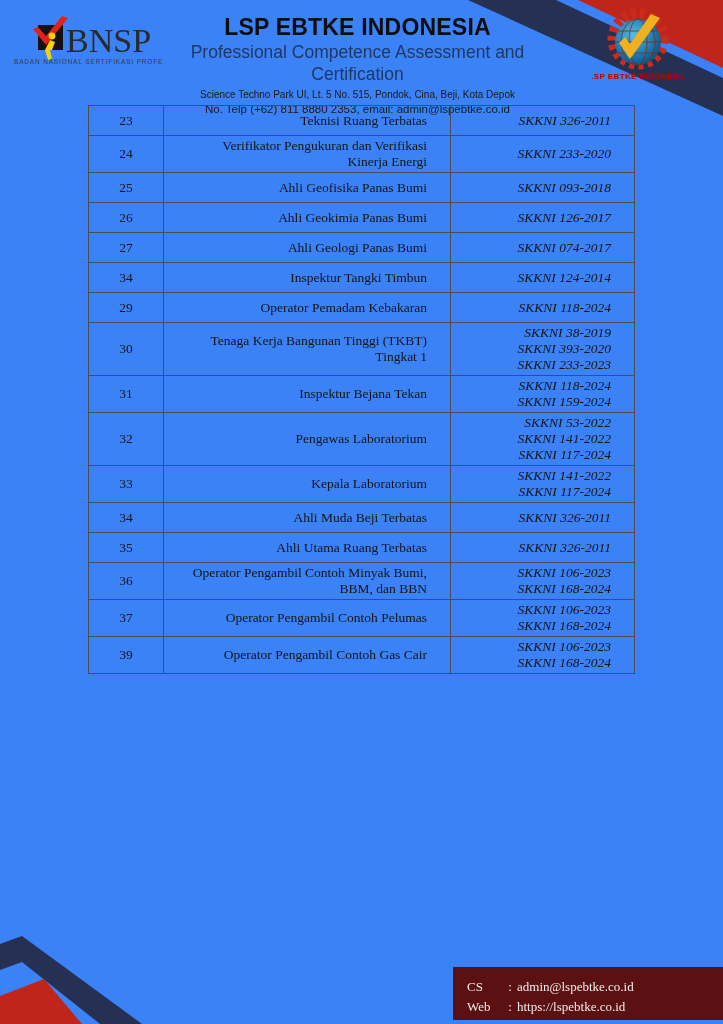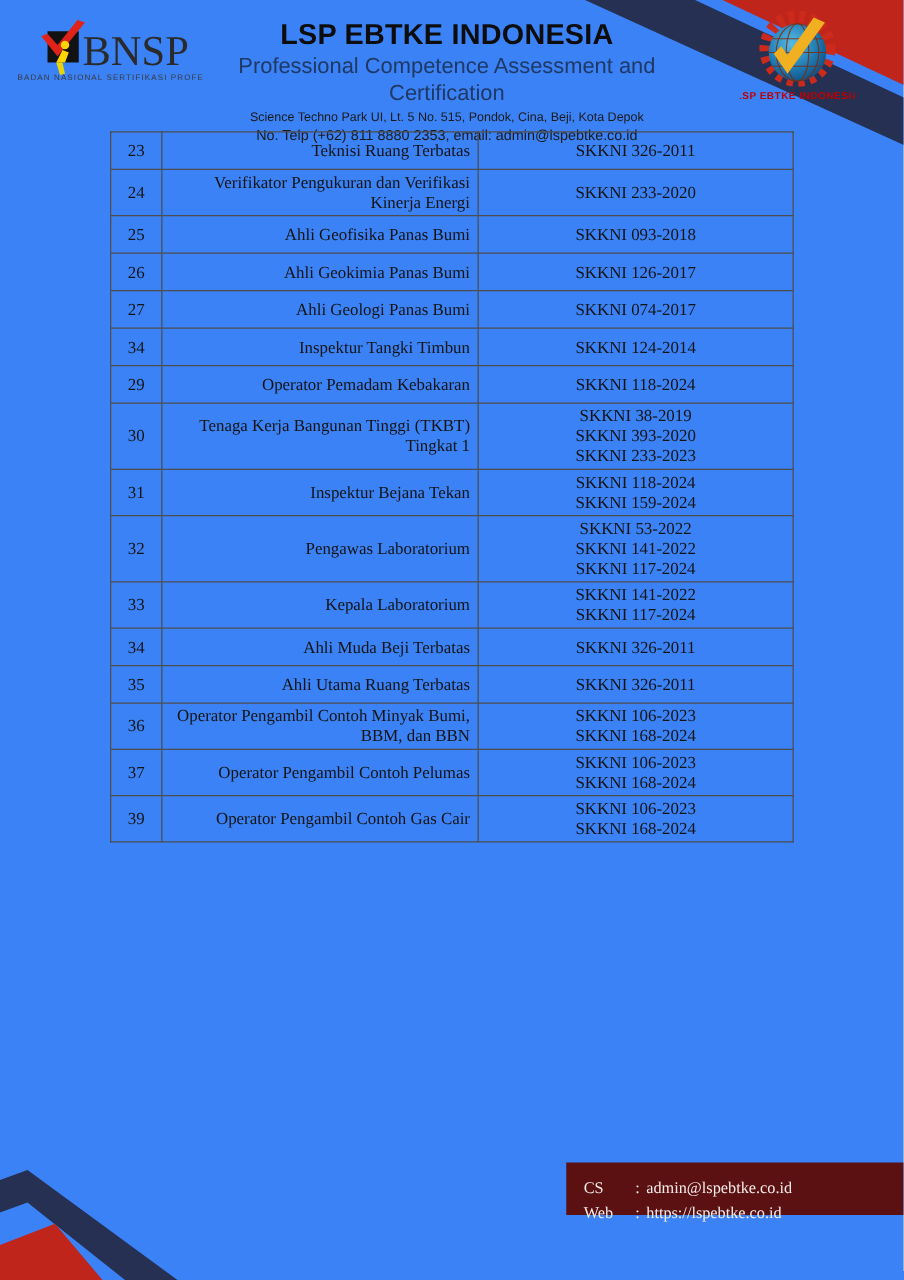--- a/index.html
+++ b/index.html
@@ -16,28 +16,28 @@
   .hdr-addr{font-size:10px;color:#1a1a1a;line-height:15px;margin-top:2px;}
   .hdr-tel{font-size:11.5px;color:#1a1a1a;line-height:15px;}
   #bnsp-logo{position:absolute;left:12px;top:16px;z-index:2;}
   #lsp-logo{position:absolute;left:592px;top:6px;z-index:2;}
   
   .skkni-table{
     position:absolute;left:88px;top:105px;width:547px;z-index:2;
     border-collapse:collapse;table-layout:fixed;
     font-family:"Liberation Serif",serif;font-size:13.5px;color:#141414;
   }
-  .skkni-table td{border:1px solid #4d4d4d;padding:2px 6px;line-height:16px;vertical-align:middle;}
+  .skkni-table td{border:1px solid #4d4d4d;padding:2px 23px;line-height:16px;vertical-align:middle;}
   .skkni-table tr{height:30px;}
   .col-no{width:28px;text-align:center;padding:2px 1px;}
   .col-name{width:240px;text-align:right;padding-left:8px;}
-  .col-code{text-align:center;}
+  .col-code{text-align:right;font-style:italic;}
   
   .footer-box{
-    position:absolute;left:453px;top:930px;width:270px;height:42px;
+    position:absolute;left:453px;top:967px;width:270px;height:53px;
     background:#5b1111;z-index:2;color:#f3ebeb;
     font-family:"Liberation Serif",serif;font-size:13px;line-height:20px;
     box-sizing:border-box;padding:10px 0 0 14px;
   }
   .footer-row{display:flex;}
   .footer-label{width:36px;}
   .footer-sep{width:14px;text-align:center;}
 </style>
 </head>
 <body>

